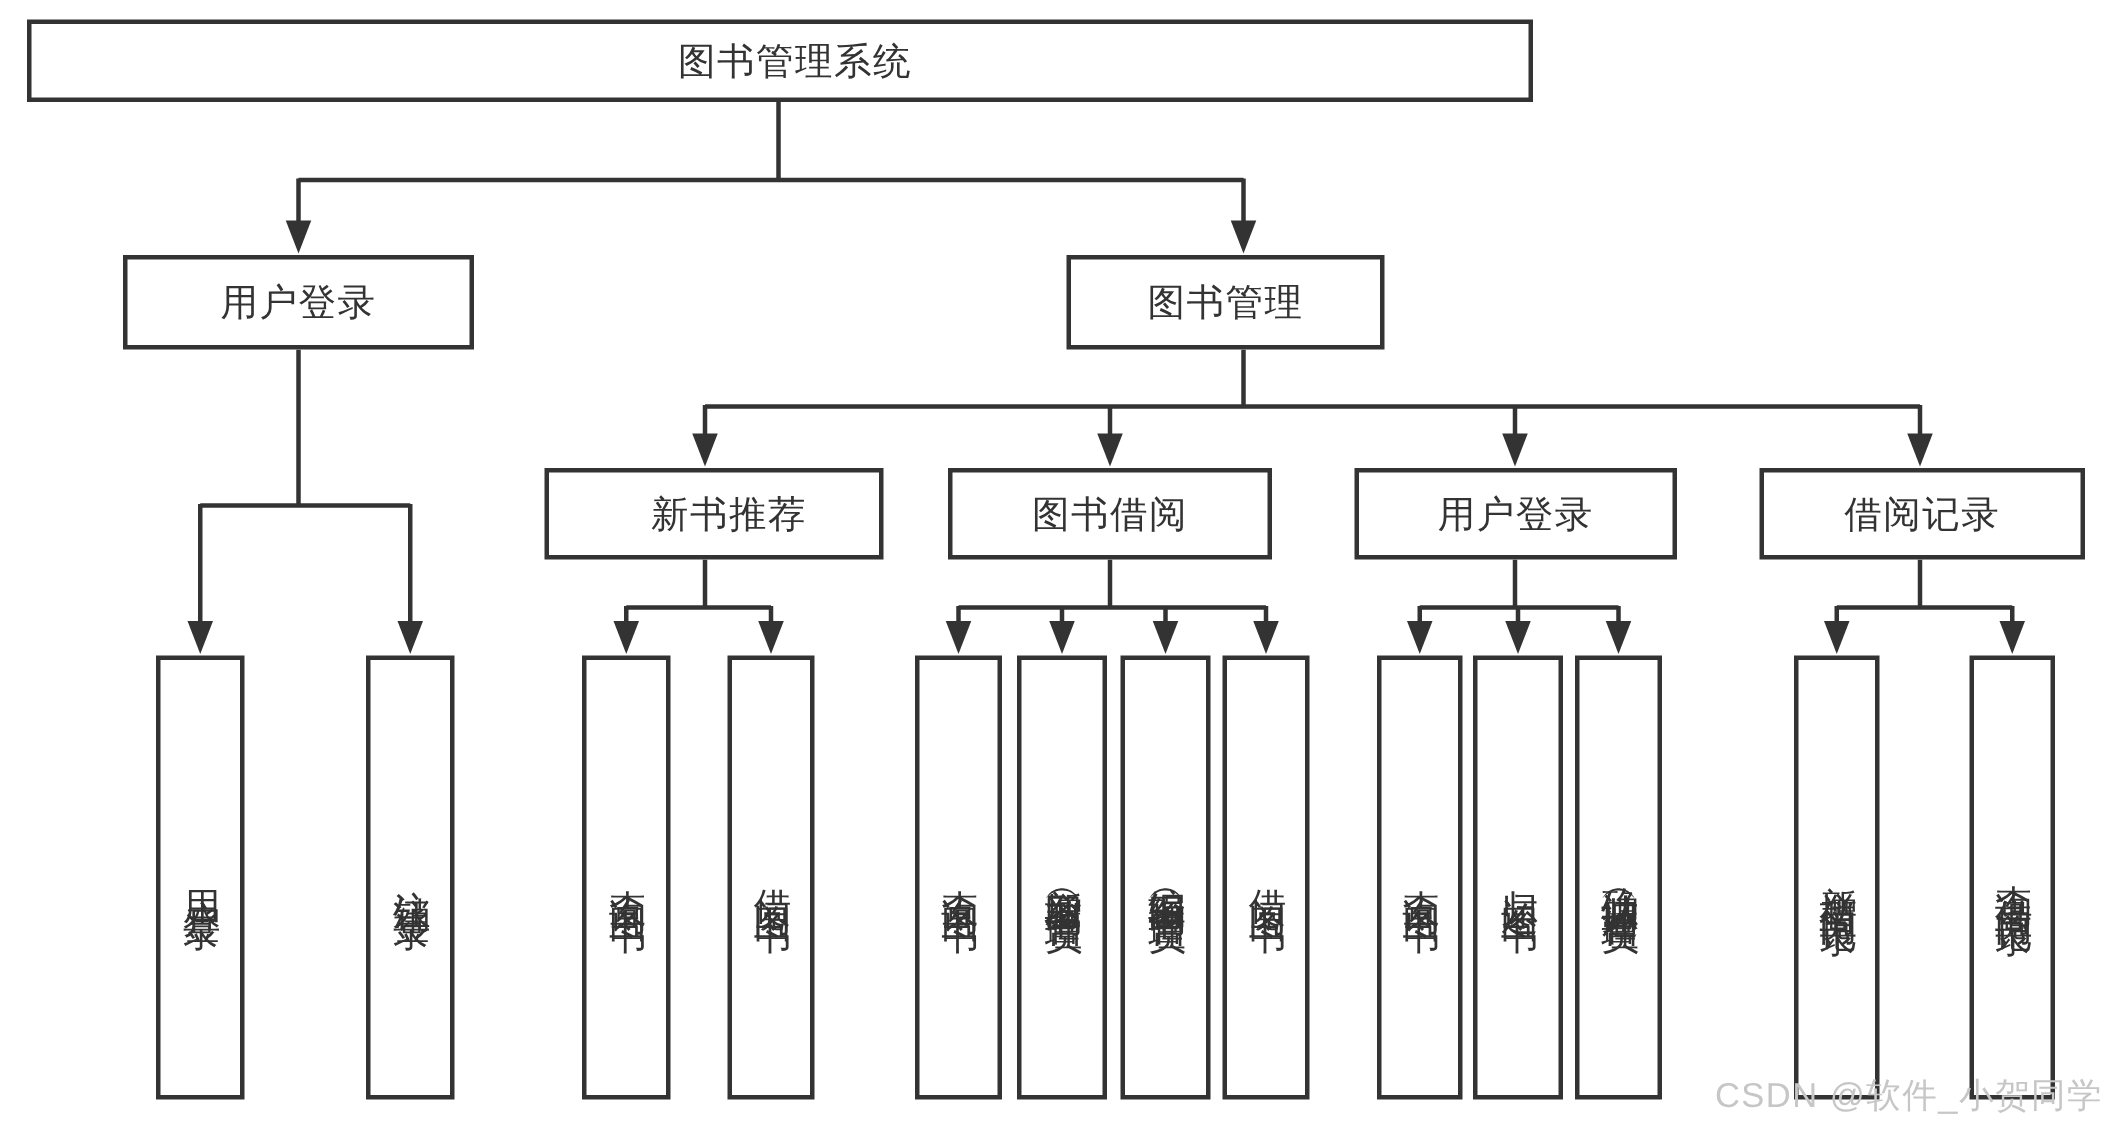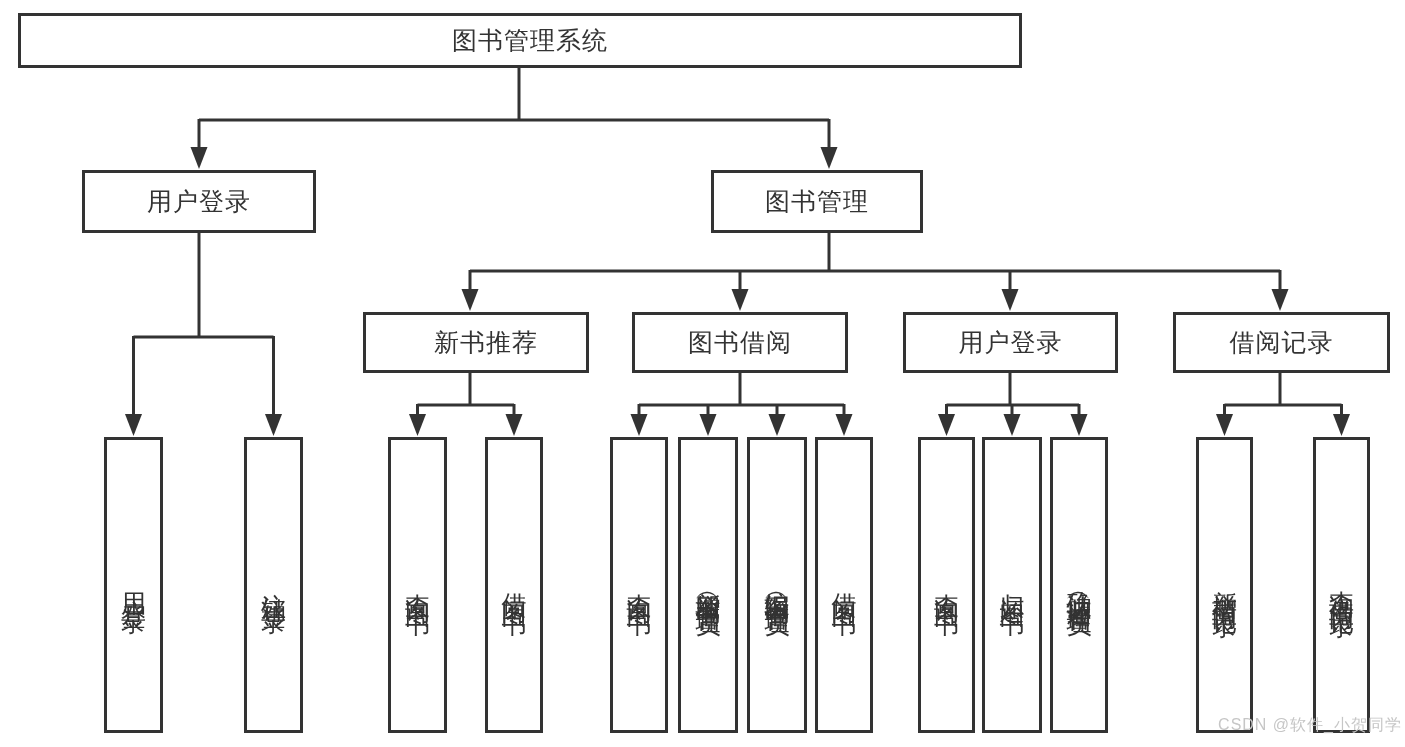--- a/index.html
+++ b/index.html
@@ -34,21 +34,21 @@
   .leaf{
     writing-mode:vertical-rl;
     text-orientation:mixed;
     letter-spacing:6px;
     line-height:1;
     font-size:25px;
   }
   .watermark{
     position:absolute;
     right:3px;top:715px;
-    font-size:16px;
+    font-size:23px;
     color:var(--wm);
     letter-spacing:1px;
     z-index:5;
     white-space:nowrap;
   }
 </style>
 </head>
 <body>
 
 <div class="canvas">

